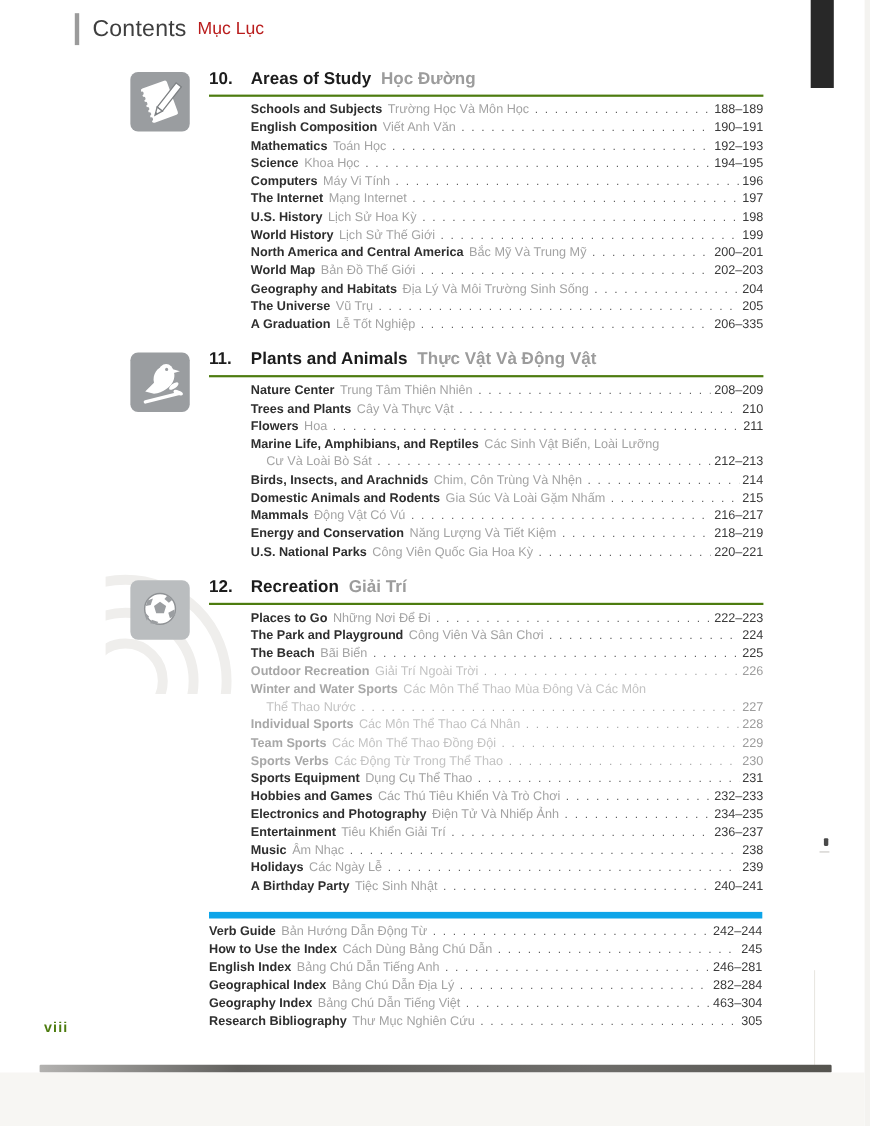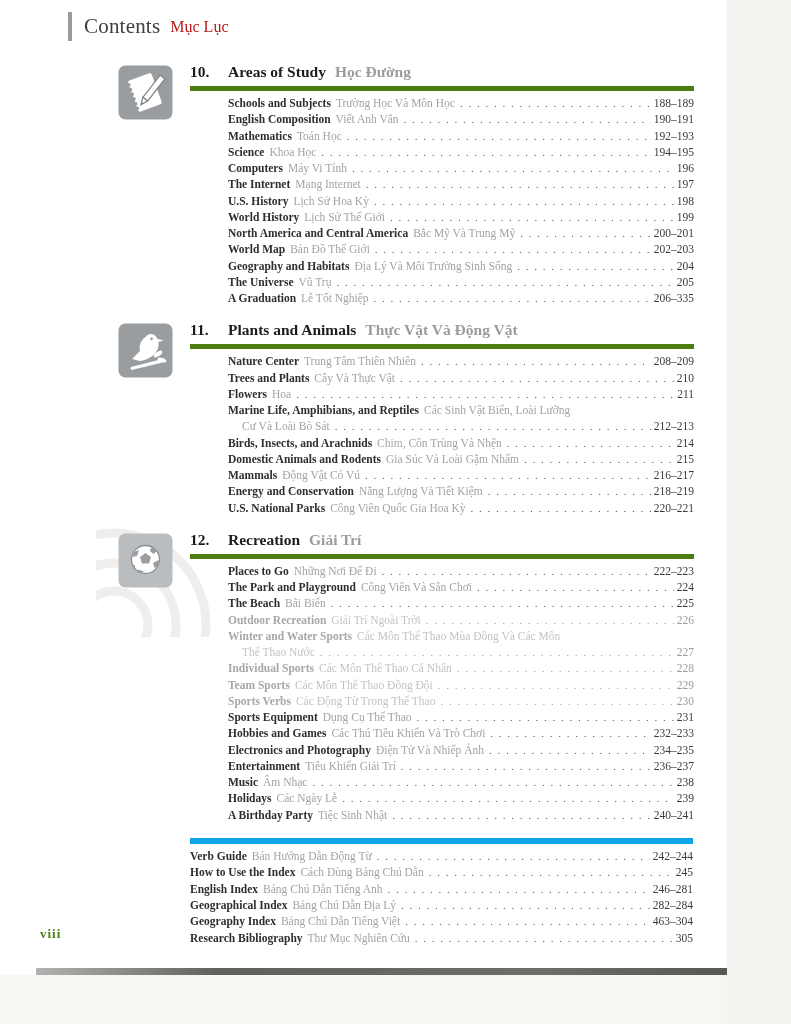--- a/index.html
+++ b/index.html
@@ -1,18 +1,18 @@
 <!DOCTYPE html>
 <html><head>
 <meta charset="utf-8">
 <style>
   html,body{margin:0;padding:0;background:#f4f3f0;}
   .page{
-    position:relative;width:727px;height:1024px;background:#ffffff;
-    font-family:Liberation Serif, serif;
+    position:relative;width:786px;height:1024px;background:#ffffff;
+    font-family:Liberation Sans, sans-serif;
     overflow:hidden;color:#2b2b2b;
   }
   
   .spine-bar{position:absolute;left:737px;top:0;width:21px;height:80px;background:#282828;}
   .bottom-edge{position:absolute;left:36px;top:968px;width:720px;height:7px;
     background:linear-gradient(to right,#b3b2b0,#61605d 25%,#6e6d6a 70%,#55544f);
     border-radius:1px;}
   .below-page{position:absolute;left:0;top:975px;width:791px;height:49px;background:#f7f6f3;}
   .page-edge-line{position:absolute;left:740px;top:882px;width:1px;height:86px;background:#e9e7e2;}
   .speck{position:absolute;left:749px;top:762px;width:4px;height:7px;background:#4a4a4a;border-radius:1px;}
@@ -24,21 +24,21 @@
   .header .t-en{font-size:21px;color:#3f3f3f;font-weight:500;letter-spacing:.2px;}
   .header .t-vi{font-size:16px;color:#b91c1c;font-weight:500;margin-left:10px;}
 
   
   .toc{position:absolute;left:118px;top:63px;width:576px;}
   .section{display:flex;margin-bottom:15px;}
   .icon-col{width:72px;flex:0 0 72px;position:relative;}
   .icon-sq{width:55px;height:55px;border-radius:7px;margin-top:2px;position:relative;z-index:1;}
   .swirl{position:absolute;left:-22px;top:-14px;z-index:0;}
   .body{flex:1;min-width:0;}
-  .sec-head{display:flex;align-items:baseline;border-bottom:5px solid #4d7c0f;padding-bottom:5px;}
+  .sec-head{display:flex;align-items:baseline;border-bottom:2px solid #4d7c0f;padding-bottom:5px;}
   .sec-num{flex:0 0 38px;font-weight:bold;font-size:15.5px;color:#1c1c1c;}
   .sec-en{font-weight:bold;font-size:15.5px;color:#1c1c1c;}
   .sec-vi{font-weight:bold;font-size:15.5px;color:#9c9c9c;margin-left:9px;}
   .entries{margin-left:38px;padding-top:4px;}
 
   .row{display:flex;align-items:baseline;height:16.25px;line-height:16.25px;font-size:11.5px;white-space:nowrap;}
   .row .en{font-weight:bold;color:#2e2e2e;}
   .row .vi{color:#a3a3a3;margin-left:5px;}
   .row .dots{flex:1;min-width:10px;overflow:hidden;color:#5f5f5f;letter-spacing:1.5px;margin:0 3px 0 5px;font-size:11px;}
   .row .pg{color:#3a3a3a;}

